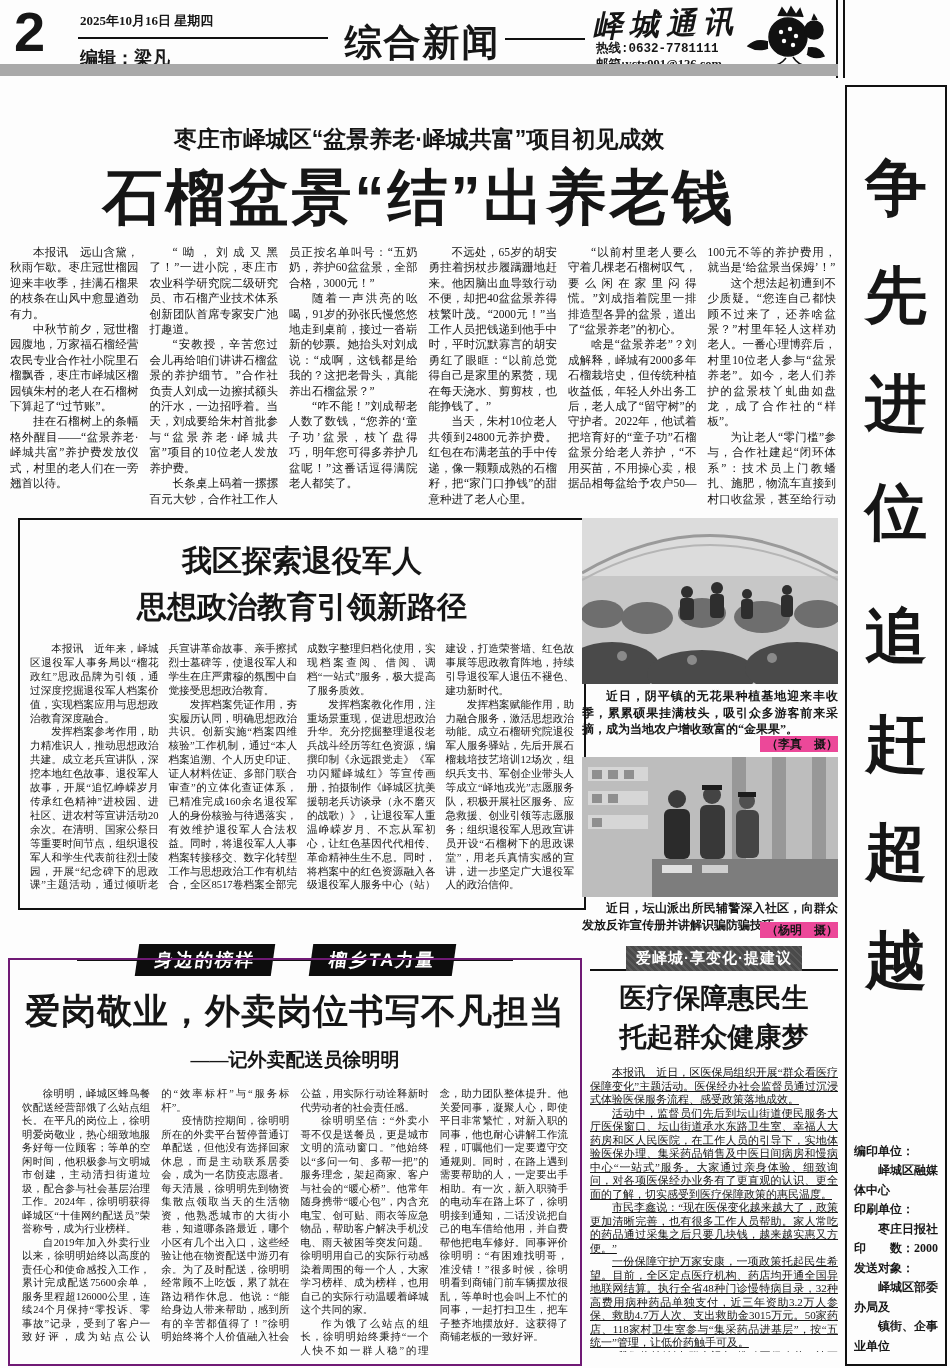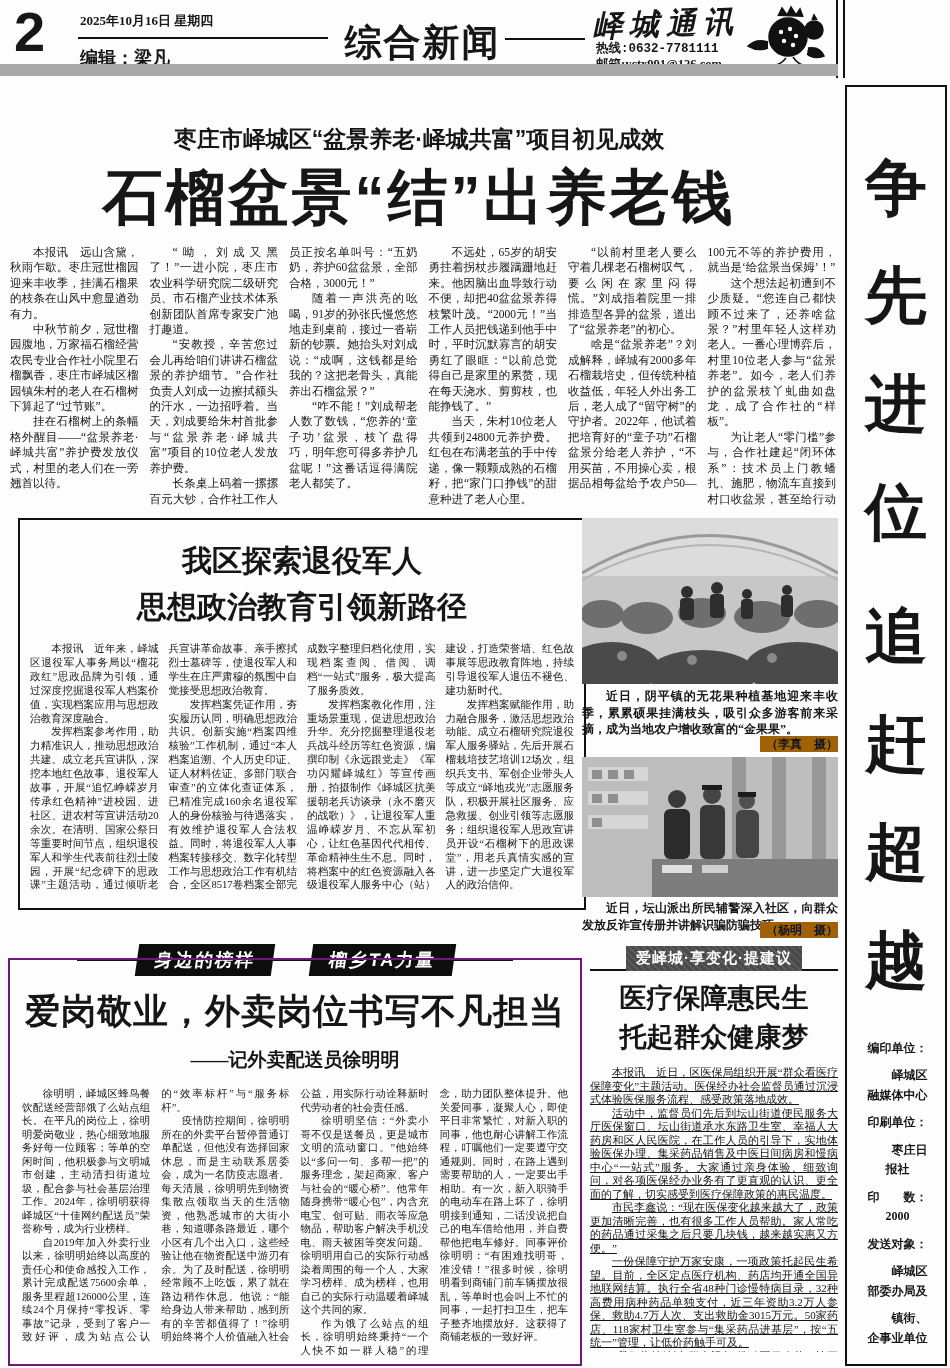--- a/index.html
+++ b/index.html
@@ -39,21 +39,21 @@
   .art2-body{margin-top:12px;height:252px;column-count:4;column-gap:10px;
              font-size:10.6px;line-height:13.9px;text-align:justify;overflow:hidden;}
   
   .photo1{position:absolute;left:582px;top:518px;width:256px;height:166px;}
   .photo2{position:absolute;left:582px;top:757px;width:256px;height:140px;}
   .caption{position:absolute;left:582px;width:256px;font-size:12px;line-height:16.5px;
            font-weight:bold;text-align:justify;}
   .caption p{margin:0;text-indent:2em;}
   .cap1{top:688px;height:64px;}
   .cap2{top:900px;height:38px;}
-  .credit{position:absolute;right:0;bottom:0;background:#a16207;padding-left:6px;font-weight:bold;}
+  .credit{position:absolute;right:0;bottom:0;background:#ec4899;padding-left:6px;font-weight:bold;}
   
   .art3-box{position:absolute;left:8px;top:958px;width:574px;height:408px;border:2px solid #701a75;
             box-sizing:border-box;}
   .badges-row{position:absolute;left:8px;top:944px;width:574px;display:flex;align-items:center;
               justify-content:center;}
   .hseg{height:2px;background:#111;}
   .badge-black{background:#0d0d0d;color:#fff;font-family:"Liberation Sans",sans-serif;
                font-size:18px;font-weight:bold;padding:4px 18px;transform:skewX(-8deg);letter-spacing:2px;}
   .art3-headline{margin-top:28px;text-align:center;font-family:"Liberation Sans",sans-serif;
                  font-size:35px;font-weight:bold;letter-spacing:1px;}
@@ -71,21 +71,21 @@
   .art4-body{margin-top:9px;font-size:11px;line-height:13.5px;text-align:justify;height:286px;overflow:hidden;text-decoration:underline;}
   
   .sidebar{position:absolute;left:845px;top:85px;width:102px;height:1281px;border:2px solid #111;
            box-sizing:border-box;}
   .slogan{margin-top:68px;text-align:center;}
   .slogan p{margin:0 0 42px;font-size:62px;font-weight:bold;line-height:66px;
             font-family:"Liberation Serif",serif;}
   .slogan p:nth-child(5){margin-top:58px;}
   .pub-info{position:absolute;left:7px;right:4px;bottom:8px;font-size:12px;font-weight:bold;
             line-height:19.5px;}
-  .pub-info p{margin:8px;text-align:center;}
+  .pub-info p{margin:0;}
 </style>
 </head>
 <body>
 
 <div id="page">
 
   <div class="page-num">2</div>
   <div class="date">2025年10月16日  星期四</div>
   <div class="date-rule"></div>
   <div class="editor">编辑：梁凡</div>

